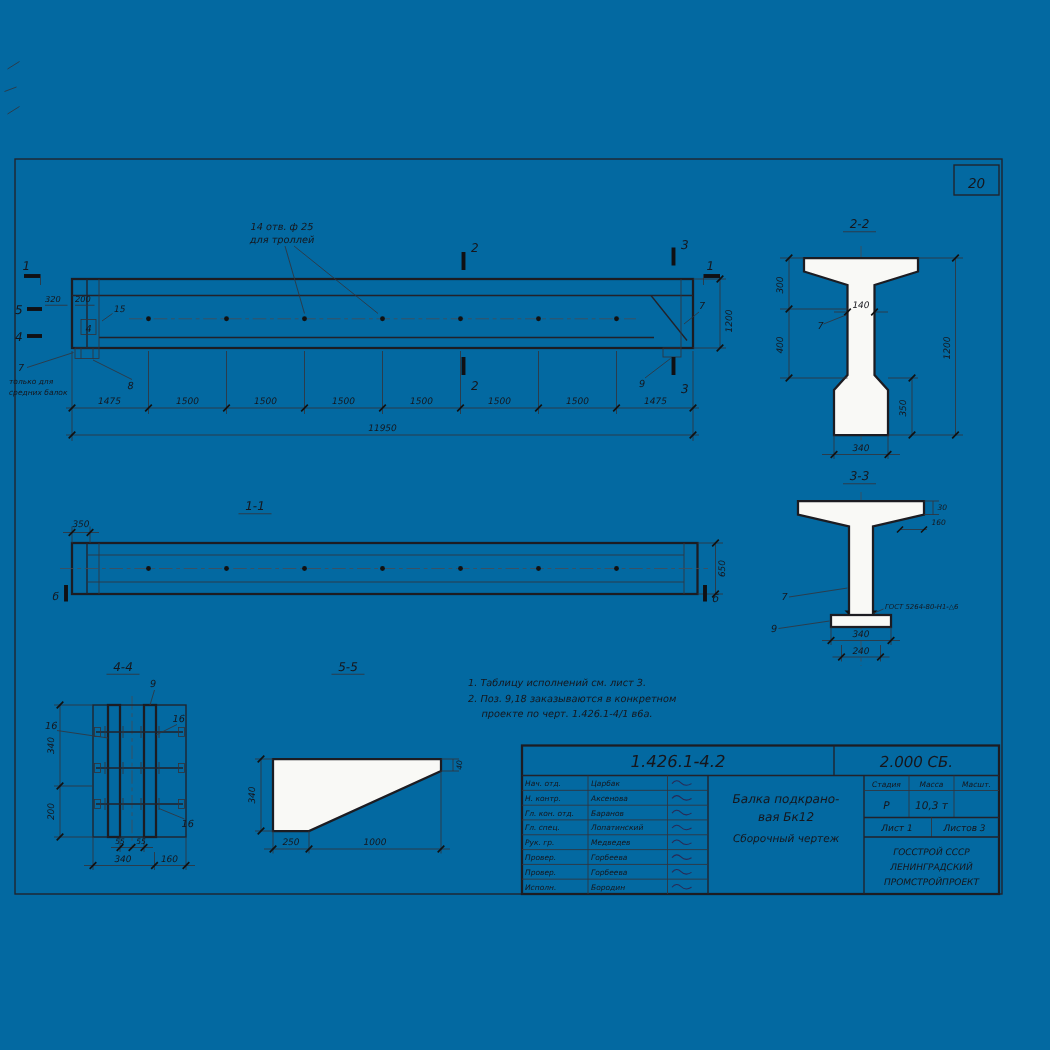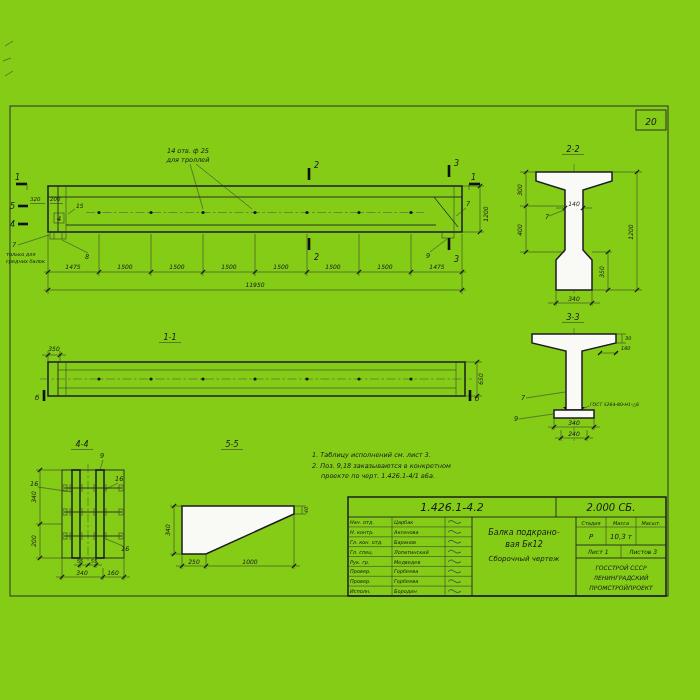--- a/index.html
+++ b/index.html
@@ -1,16 +1,16 @@
 <!DOCTYPE html>
 <html><head>
 <meta charset="utf-8">
 <style>
   html,body{margin:0;padding:0;background:#efefec;}
-  .sheet{position:relative;width:700px;height:700px;background:#84cc16;overflow:hidden;}
+  .sheet{position:relative;width:700px;height:700px;background:#0369a1;overflow:hidden;}
   svg{display:block;}
   text{font-family:"DejaVu Sans",sans-serif;font-style:italic;fill:#16161c;}
   .thick{stroke:#1c1c22;stroke-width:1.5;fill:none;}
   .thickf{stroke:#1c1c22;stroke-width:1.5;fill:#f9f9f6;}
   .med{stroke:#22222a;stroke-width:0.9;fill:none;}
   .thin{stroke:#33333a;stroke-width:0.55;fill:none;}
   .dim{stroke:#33333a;stroke-width:0.55;fill:none;}
   .tick{stroke:#111;stroke-width:1.1;}
   .cl{stroke:#4a4a52;stroke-width:0.5;fill:none;stroke-dasharray:9 2.5 2.5 2.5;}
   .cut{stroke:#101014;stroke-width:2.6;fill:none;}

